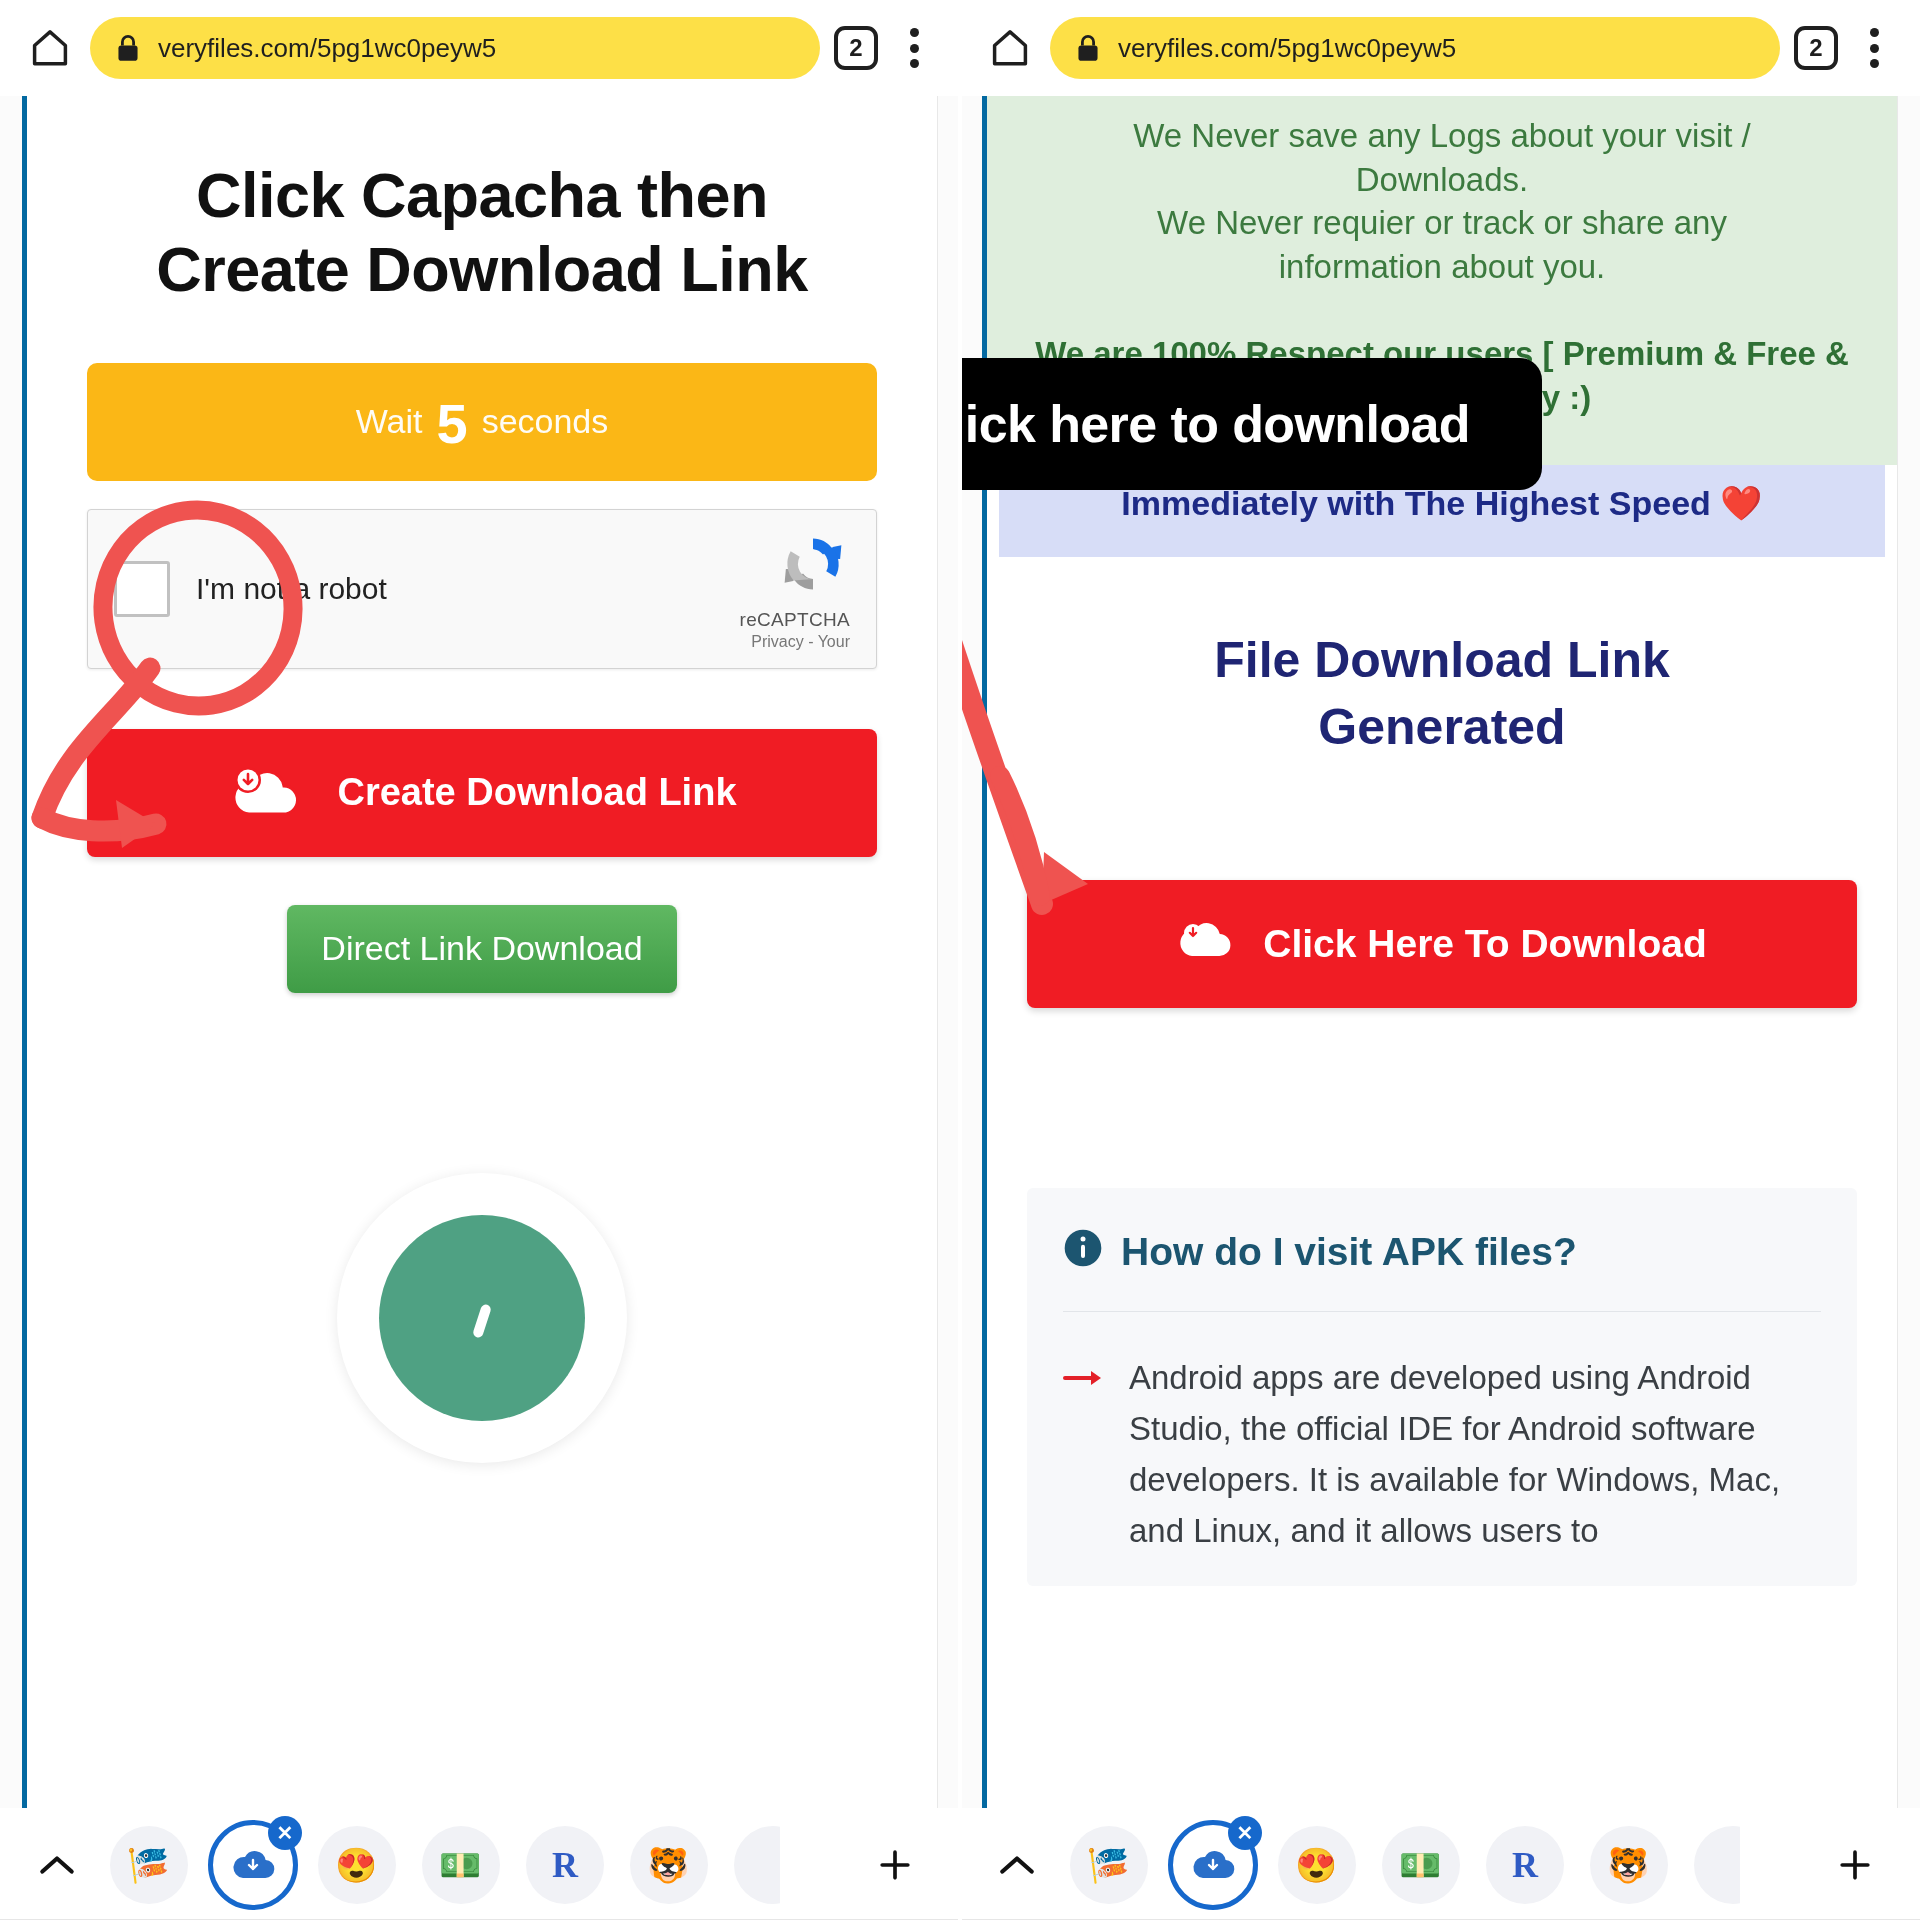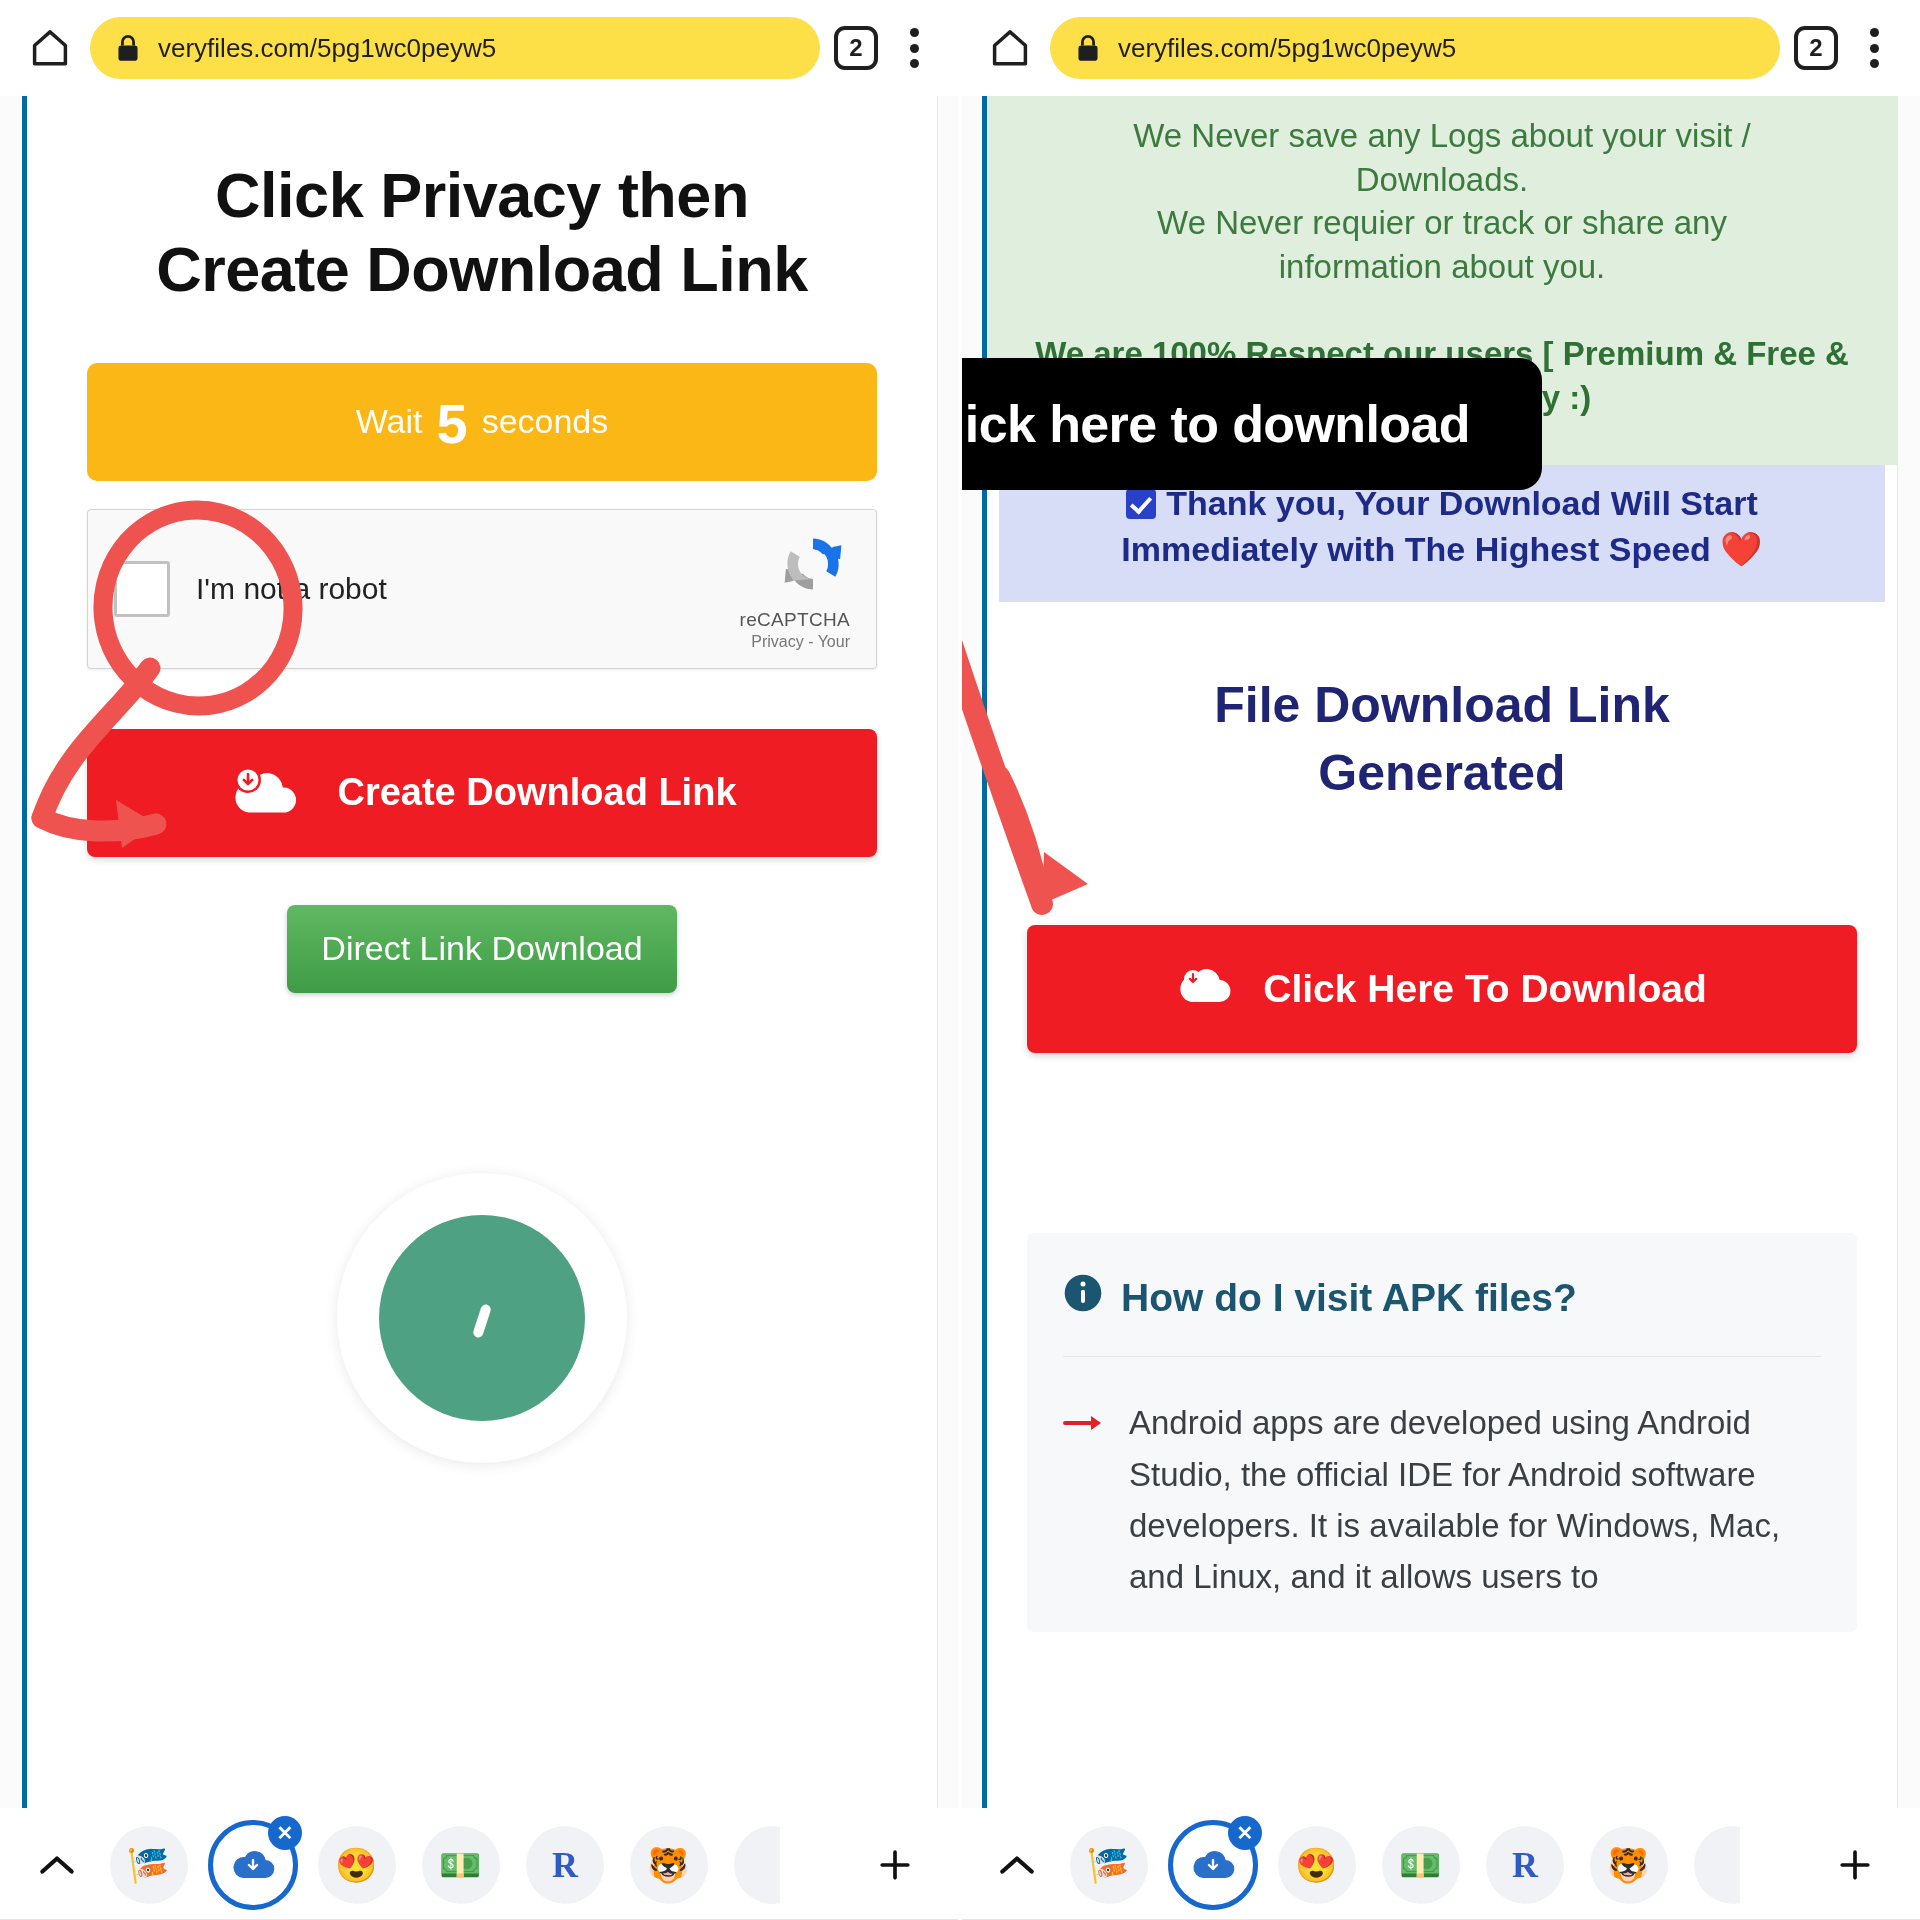--- a/index.html
+++ b/index.html
@@ -227,21 +227,21 @@
           <i></i>
           <i></i>
           <i></i>
         </div>
     </div>
 
     <div class="viewport">
       <div class="page-card">
 
         <div class="head-title">
-          <div>Click Privacy then</div>
+          <div>Click Capacha then</div>
           <div>Create Download Link</div>
         </div>
 
         <div class="btn-wait">
           <span class="lbl">Wait</span>
           <span class="num">5</span>
           <span class="lbl">seconds</span>
         </div>
 
         <div class="recaptcha">
@@ -360,23 +360,20 @@
 
         <div class="privacy-box">
           <div>We Never save any Logs about your visit /</div>
           <div>Downloads.</div>
           <div>We Never requier or track or share any</div>
           <div>information about you.</div>
           <span class="bold">We are 100% Respect our users [ Premium &amp; Free &amp; Visitors ] Privacy :)</span>
         </div>
 
         <div class="thanks-box">
-          <div>
-            <span class="chk"></span><span>Thank you, Your Download Will Start</span>
-          </div>
           <div>
             <span>Immediately with The Highest Speed</span>
             <span>❤️</span>
           </div>
         </div>
 
         <div class="gen-title">
           <div>File Download Link</div>
           <div>Generated</div>
         </div>

